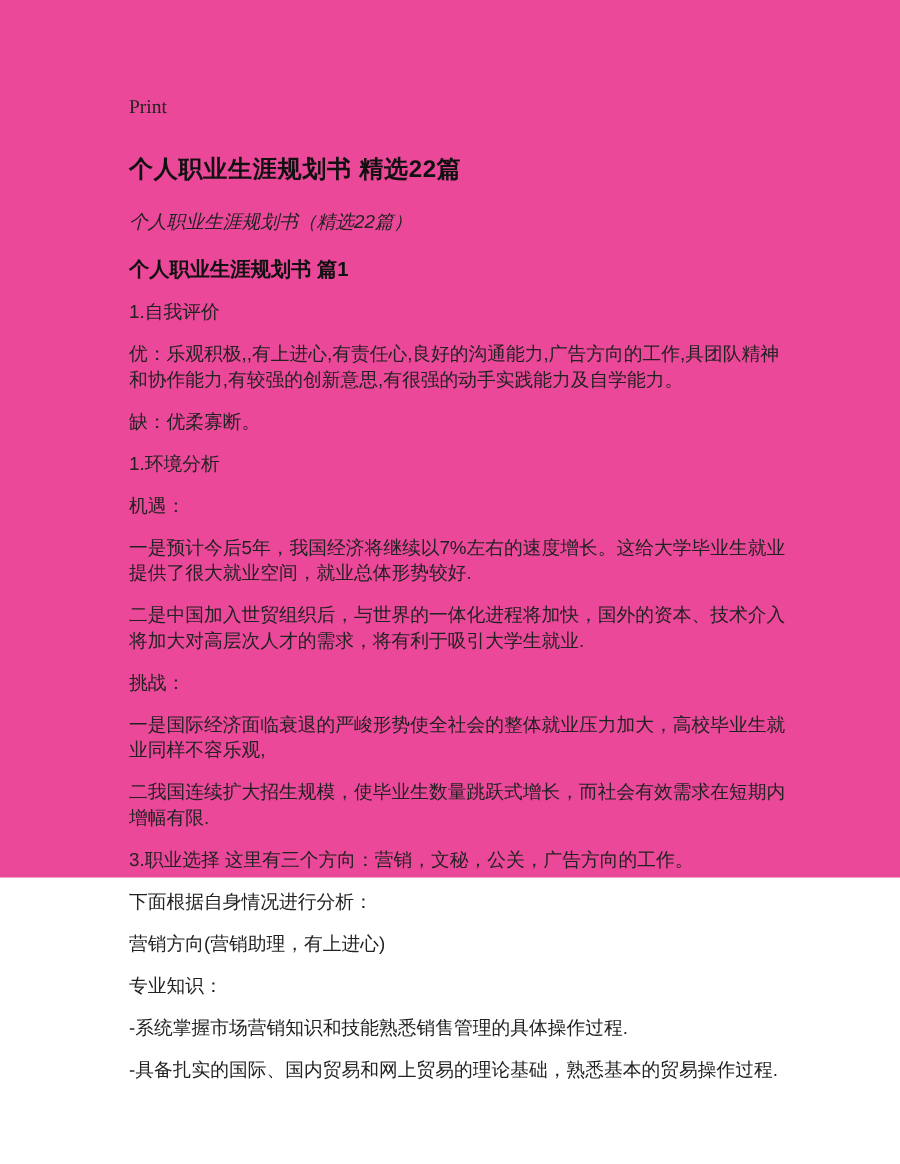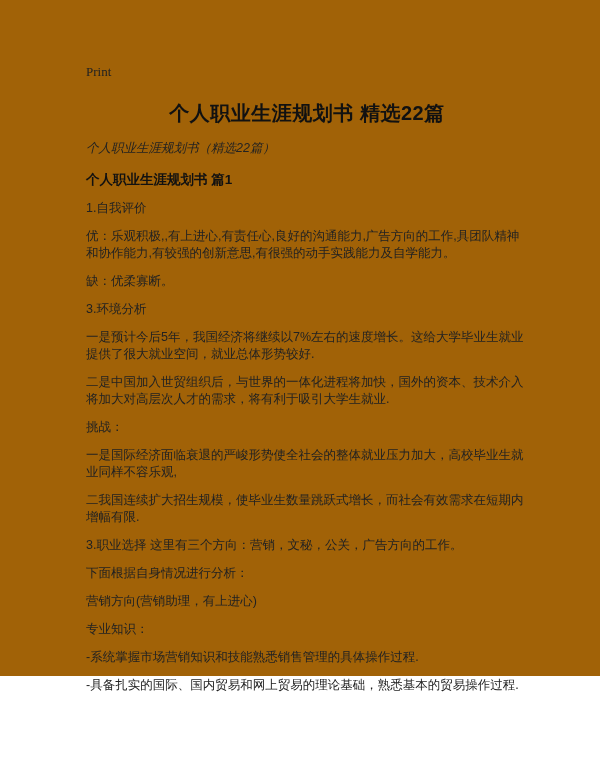--- a/index.html
+++ b/index.html
@@ -10,37 +10,37 @@
   body {
     width: 600px;
     height: 776px;
     overflow: hidden;
     font-family: "Liberation Sans", sans-serif;
     color: #1c1c1c;
   }
   .page {
     box-sizing: border-box;
     width: 600px;
-    height: 676px;
+    height: 585px;
     padding: 62px 72px 0 86px;
-    background: #a16207;
+    background: #ec4899;
   }
   .print-label {
     font-family: "Liberation Serif", serif;
     font-size: 13px;
     line-height: 15px;
     color: #222222;
     display: inline-block;
     cursor: pointer;
   }
   .doc-title {
-    font-size: 20px;
+    font-size: 16px;
     font-weight: bold;
     color: #111111;
-    text-align: center;
+    text-align: left;
     margin: 22px 0 0 0;
     line-height: 23px;
     letter-spacing: 0.5px;
   }
   .doc-subtitle {
     font-size: 12.5px;
     color: #222222;
     margin: 15px 0 0 0;
     line-height: 17px;
     font-style: italic;
@@ -69,21 +69,22 @@
 
   <h1 class="doc-title">个人职业生涯规划书 精选22篇</h1>
 
   <p class="doc-subtitle">个人职业生涯规划书（精选22篇）</p>
 
   <h2 class="section-heading">个人职业生涯规划书 篇1</h2>
 
   <p class="para">1.自我评价</p>
   <p class="para">优：乐观积极,,有上进心,有责任心,良好的沟通能力,广告方向的工作,具团队精神和协作能力,有较强的创新意思,有很强的动手实践能力及自学能力。</p>
   <p class="para">缺：优柔寡断。</p>
-  <p class="para">3.环境分析</p>
+  <p class="para">1.环境分析</p>
+  <p class="para">机遇：</p>
   <p class="para">一是预计今后5年，我国经济将继续以7%左右的速度增长。这给大学毕业生就业提供了很大就业空间，就业总体形势较好.</p>
   <p class="para">二是中国加入世贸组织后，与世界的一体化进程将加快，国外的资本、技术介入将加大对高层次人才的需求，将有利于吸引大学生就业.</p>
   <p class="para">挑战：</p>
   <p class="para">一是国际经济面临衰退的严峻形势使全社会的整体就业压力加大，高校毕业生就业同样不容乐观,</p>
   <p class="para">二我国连续扩大招生规模，使毕业生数量跳跃式增长，而社会有效需求在短期内增幅有限.</p>
   <p class="para">3.职业选择 这里有三个方向：营销，文秘，公关，广告方向的工作。</p>
   <p class="para">下面根据自身情况进行分析：</p>
   <p class="para">营销方向(营销助理，有上进心)</p>
   <p class="para">专业知识：</p>
   <p class="para">-系统掌握市场营销知识和技能熟悉销售管理的具体操作过程.</p>

